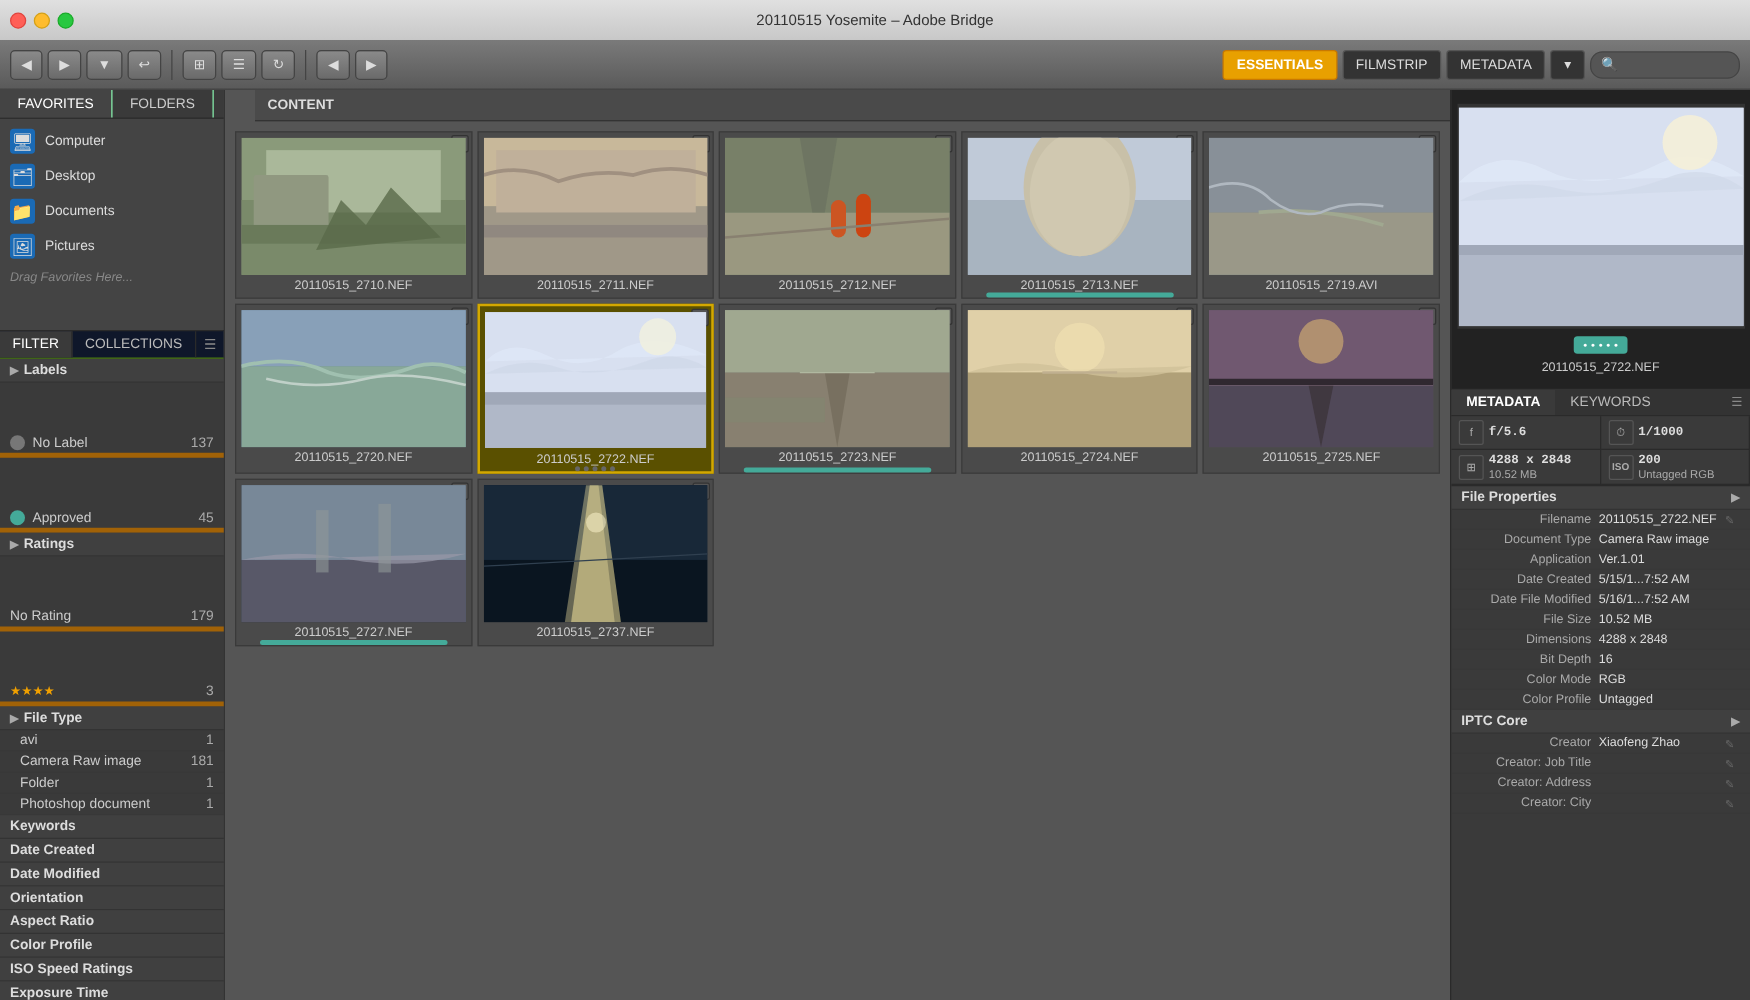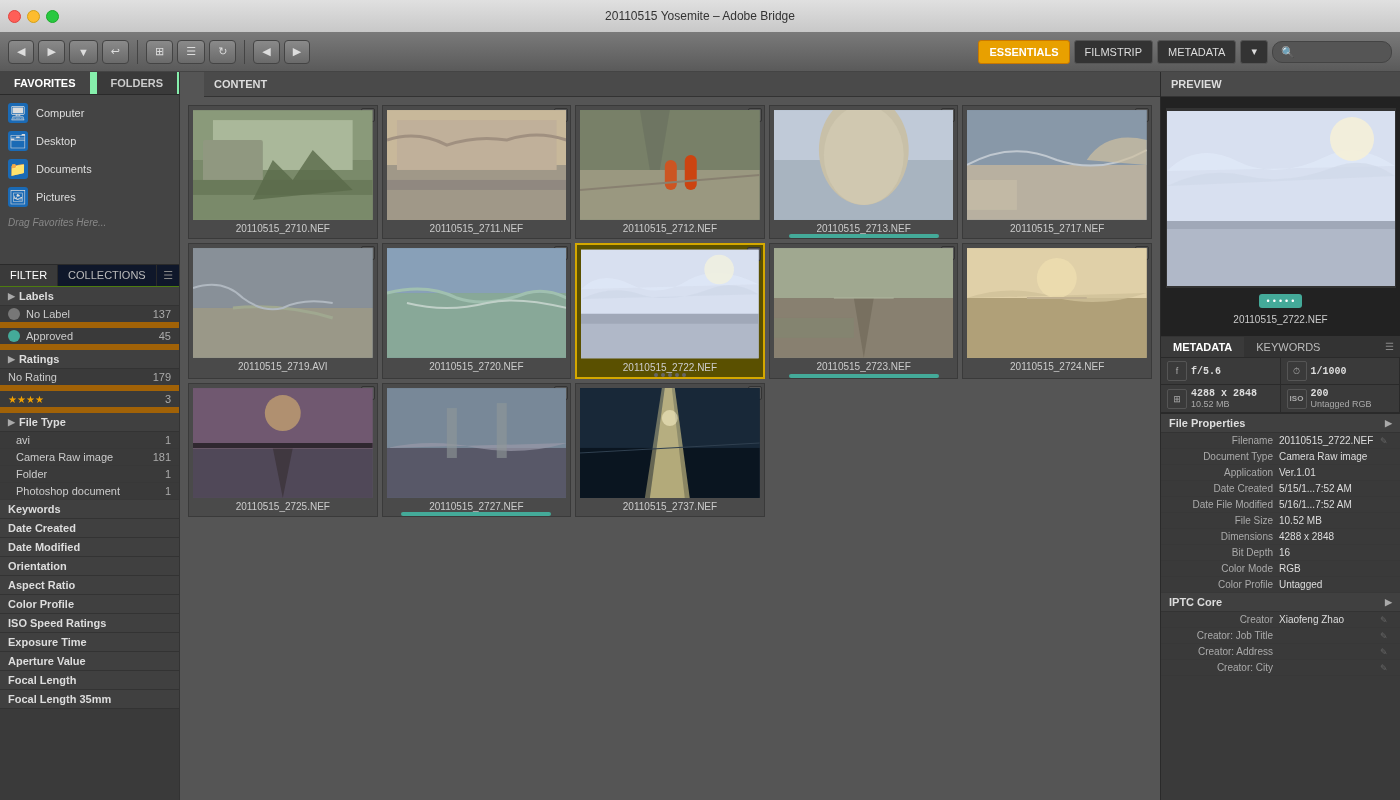--- a/index.html
+++ b/index.html
@@ -113,24 +113,24 @@
       overflow: hidden;
     }
     #left-tabs {
       display: flex;
       background: #3a3a3a;
       border-bottom: 1px solid #2a2a2a;
     }
     .left-tab {
       padding: 5px 14px;
       font-size: 11px;
-      font-weight: bold;
+      font-weight: normal;
       color: #ccc;
       cursor: pointer;
-      border-right: 7px solid #86efac;
+      border-right: 1px solid #86efac;
     }
     .left-tab.active {
       background: #444;
       color: #fff;
     }
     #favorites-list {
       padding: 4px 0;
       flex: 0 0 auto;
     }
     .fav-item {
@@ -190,21 +190,22 @@
       align-items: center;
       gap: 4px;
       cursor: pointer;
     }
     .filter-row {
       display: flex;
       align-items: center;
       padding: 2px 8px;
       font-size: 11px;
       color: #ccc;
-      border-bottom: 6px solid #a16207;
+      border-bottom: 4px solid #a16207;
+      margin-top: 40px;
     }
     .filter-row .dot {
       width: 12px; height: 12px;
       border-radius: 50%;
       margin-right: 6px;
     }
     .dot-gray { background: #777; }
     .dot-green { background: #4a9; }
     .filter-count { margin-left: auto; color: #aaa; }
     .filter-category {
@@ -651,34 +652,20 @@
             <rect x="0" y="0" width="180" height="50" fill="#c0cad8"></rect>
             <rect x="0" y="50" width="180" height="60" fill="#a8b4c0"></rect>
             <ellipse cx="90" cy="40" rx="45" ry="55" fill="#c8c0a8"></ellipse>
             <ellipse cx="90" cy="45" rx="40" ry="50" fill="#d0c8b0"></ellipse>
           </svg>
         </div>
         <div class="green-bar"></div>
         <span class="thumb-label">20110515_2713.NEF</span>
       </div>
 
-      <div class="thumb-cell">
-        <div class="thumb-badge">↗</div>
-        <div class="thumb-img">
-          <svg width="100%" height="110" viewBox="0 0 180 110" xmlns="http://www.w3.org/2000/svg">
-            <rect width="180" height="110" fill="#7a8898"></rect>
-            <rect x="0" y="0" width="180" height="55" fill="#8898a8"></rect>
-            <rect x="0" y="55" width="180" height="55" fill="#b8b0a0"></rect>
-            <path d="M 0 55 Q 45 30 90 50 Q 135 65 180 40" stroke="#c0c8d0" stroke-width="2" fill="none"></path>
-            <rect x="0" y="70" width="50" height="30" fill="#c8c0a8" opacity="0.6"></rect>
-            <path d="M 120 50 Q 140 20 180 30 L 180 55 Z" fill="#d0c0a0" opacity="0.7"></path>
-          </svg>
-        </div>
-        <span class="thumb-label">20110515_2717.NEF</span>
-      </div>
 
 
       <div class="thumb-cell">
         <div class="thumb-badge">↗</div>
         <div class="thumb-img">
           <svg width="100%" height="110" viewBox="0 0 180 110" xmlns="http://www.w3.org/2000/svg">
             <rect width="180" height="110" fill="#788890"></rect>
             <rect x="0" y="0" width="180" height="60" fill="#889098"></rect>
             <rect x="0" y="60" width="180" height="50" fill="#9a9888"></rect>
             <path d="M 40 60 Q 90 55 140 70" stroke="#a0a890" stroke-width="3" fill="none"></path>
@@ -803,21 +790,20 @@
             <path d="M 0 65 L 180 55" stroke="#304050" stroke-width="1"></path>
           </svg>
         </div>
         <span class="thumb-label">20110515_2737.NEF</span>
       </div>
 
     </div>
   </div>
 
   <div id="right-panel">
-    <div id="preview-header">PREVIEW</div>
     <div id="preview-area">
       <div id="preview-img">
         <svg width="228" height="175" viewBox="0 0 228 175" xmlns="http://www.w3.org/2000/svg">
           <rect width="228" height="175" fill="#c8d0e0"></rect>
           <rect x="0" y="0" width="228" height="110" fill="#d8e0f0"></rect>
           <rect x="0" y="110" width="228" height="65" fill="#b0b8c8"></rect>
           <path d="M 0 60 Q 30 30 70 50 Q 110 70 160 45 Q 190 30 228 55" fill="#e0e8f8" opacity="0.8"></path>
           <path d="M 0 75 Q 40 55 80 65 Q 120 75 170 55 Q 200 45 228 65" fill="#d0d8e8" opacity="0.7"></path>
           <circle cx="185" cy="28" r="22" fill="#f5f0d8" opacity="0.9"></circle>
           <rect x="0" y="110" width="228" height="8" fill="#a0a8b8"></rect>

